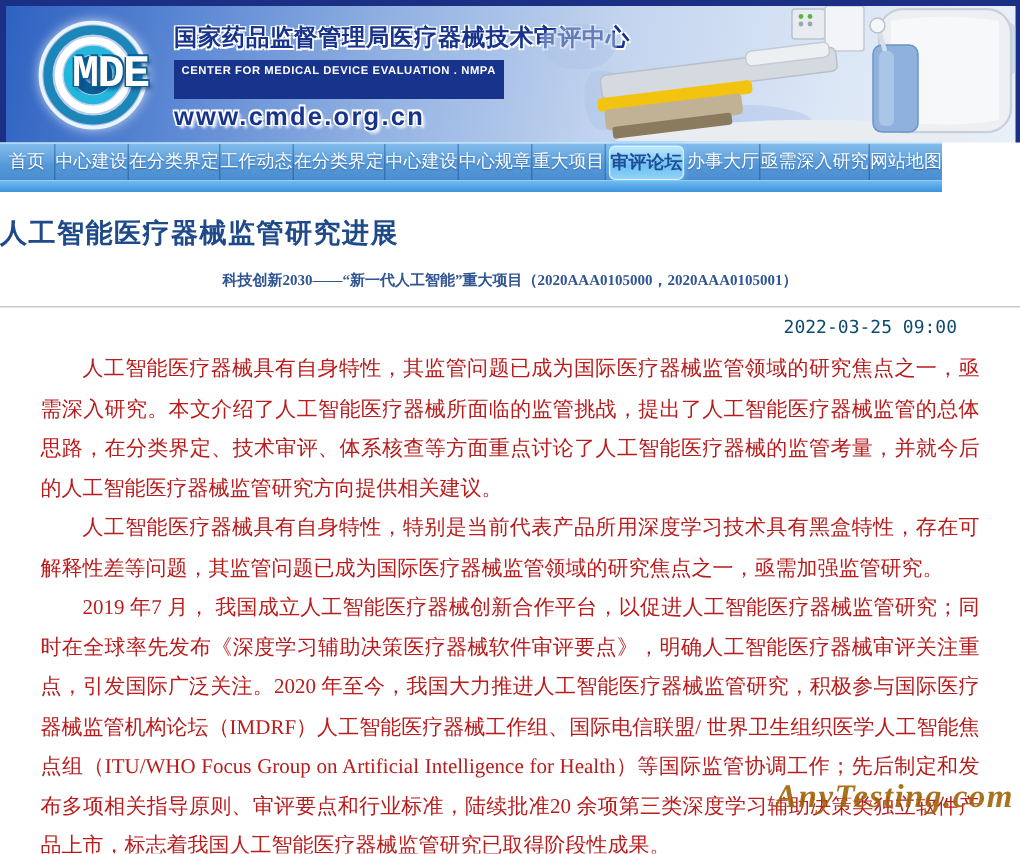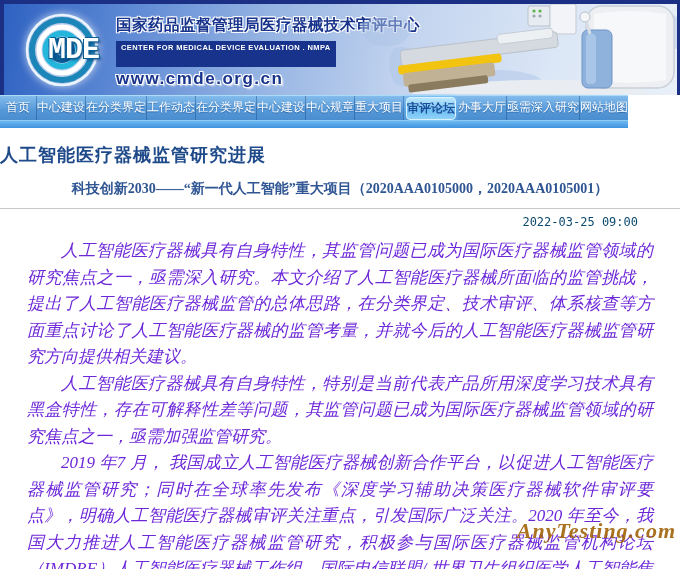--- a/index.html
+++ b/index.html
@@ -60,30 +60,30 @@
   .nav-strip { height:8px; background:linear-gradient(#6CB8F0,#3F93DE); border-top:1px solid #8ECCF4; }
 
   
   main { position:relative; width:680px; background:#fff;
          font-family:"Liberation Serif","DejaVu Serif",serif; }
   h1.article-title {
     margin-top:15px; font-size:18px; font-weight:bold;
     color:#1F4A8A; letter-spacing:1px;
   }
   .subtitle {
-    margin-top:13px; text-align:center; font-size:14px; font-weight:bold; color:#2F5593;
+    margin-top:13px; text-align:center; font-size:10px; font-weight:bold; color:#2F5593;
   }
   .divider { margin-top:10px; width:680px; border-top:1px solid #C9C9C9; }
   .date {
     text-align:right; padding:6px 42px 3px 0; font-size:12px; color:#0c4a6e;
     font-family:"DejaVu Sans Mono","Liberation Mono",monospace;
   }
   .article-body { padding:6px 27px 0 27px; }
   .article-body p {
-    font-size:17px; line-height:26.5px; color:#6d28d9; text-align:justify; text-indent:2em;font-style:italic;
+    font-size:14px; line-height:26.5px; color:#b91c1c; text-align:justify; text-indent:2em;
   }
 
   
   .watermark { position:absolute; right:4px; top:500px; text-align:right; pointer-events:none; z-index:3; }
   .wm-cn {
     font-size:30px; font-weight:bold; letter-spacing:3px; color:#E3E6EB;
     -webkit-text-stroke:1px #C2C8D1; opacity:.85; line-height:30px;
     font-family:"Liberation Sans",sans-serif;
   }
   .wm-en {

